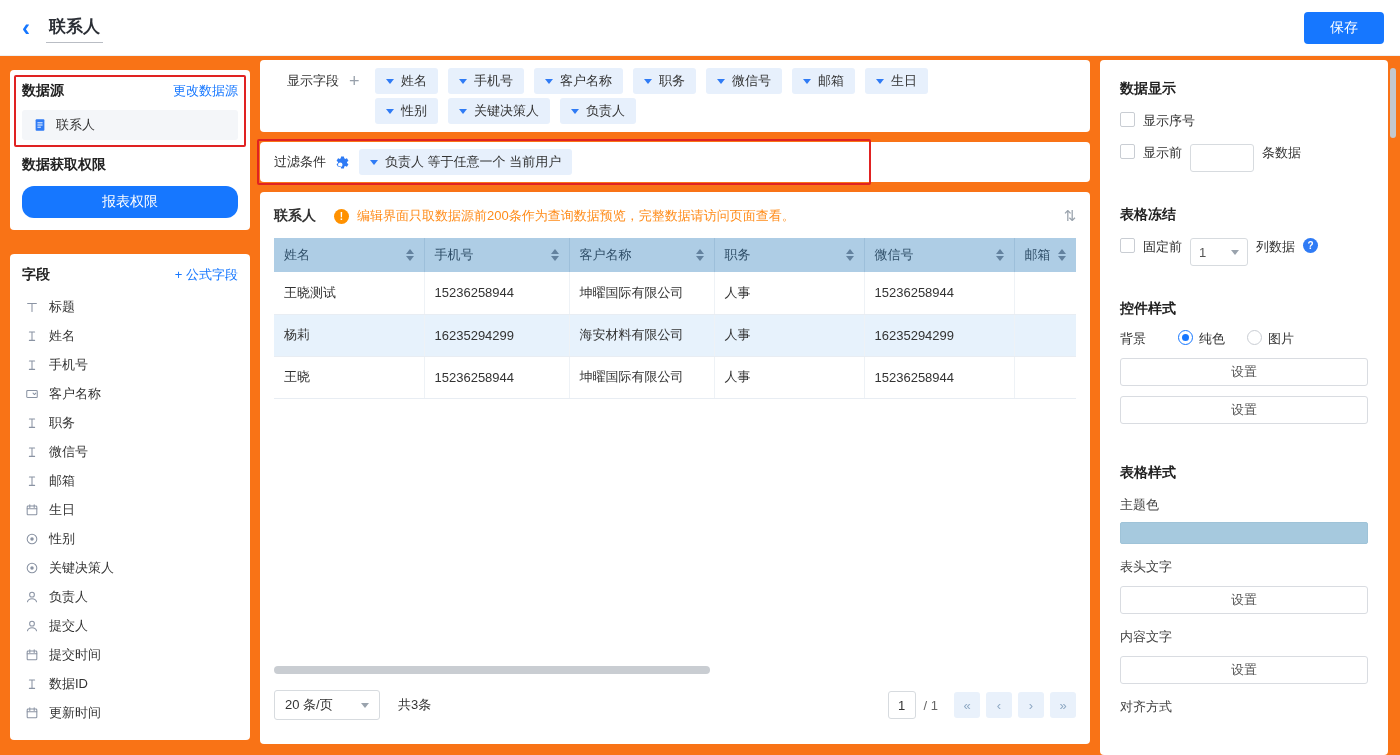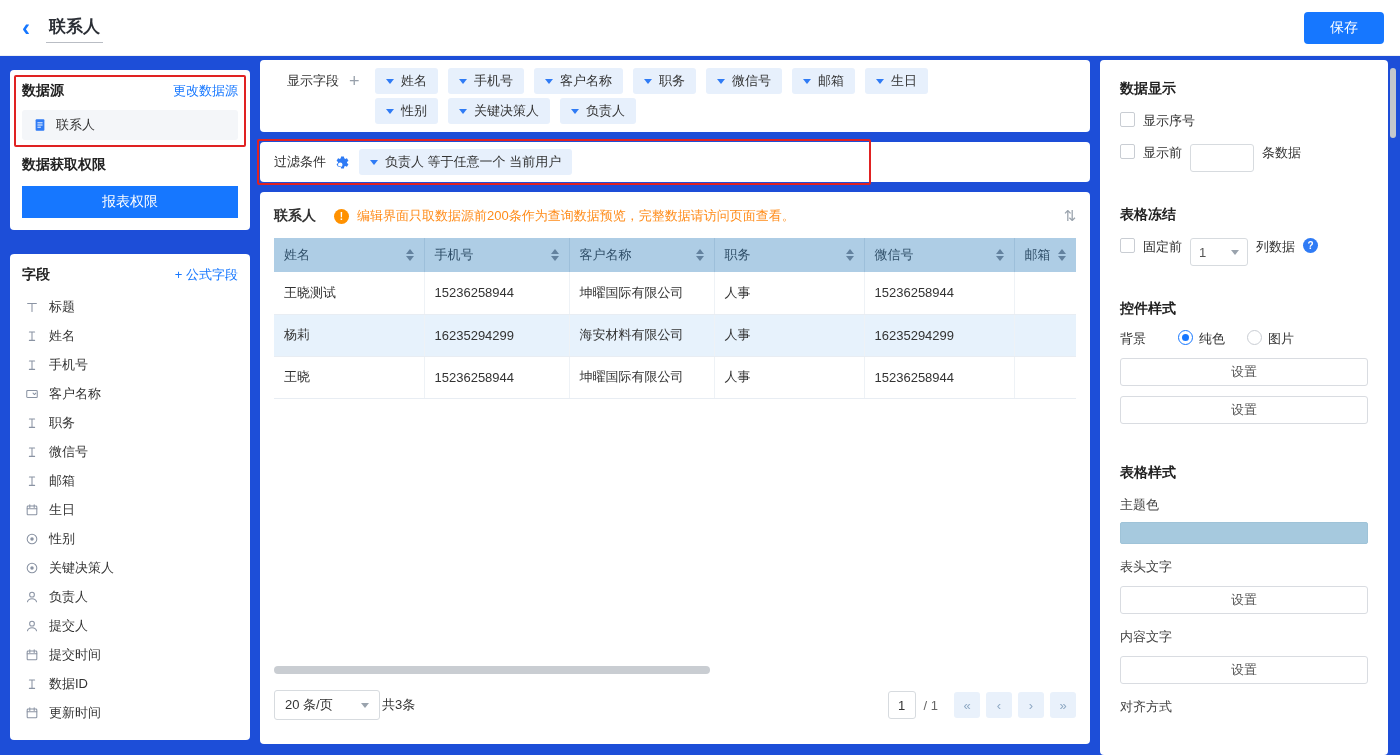--- a/index.html
+++ b/index.html
@@ -6,32 +6,32 @@
   html,body{width:1400px;height:755px}
   body{font-family:"Liberation Sans","DejaVu Sans",sans-serif;background:#fff;overflow:hidden;color:#333;font-size:13px}
 
   
   .topbar{height:56px;background:#fff;display:flex;align-items:center;padding:0 22px;position:relative;border-bottom:1px solid #eef0f3}
   .back{color:#1677ff;font-size:24px;font-weight:bold;line-height:1;margin-right:16px;cursor:pointer}
   .page-title{font-size:17px;font-weight:bold;color:#2b2f36;border-bottom:1px solid #b9bdc4;padding:2px 3px 4px}
   .save-btn{position:absolute;right:16px;top:12px;width:80px;height:32px;background:#1677ff;color:#fff;border:none;border-radius:4px;font-size:14px;cursor:pointer}
 
   
-  .content{position:relative;height:699px;background:#1d4ed8;overflow:hidden}
+  .content{position:relative;height:699px;background:#f97316;overflow:hidden}
   .card{background:#fff;border-radius:4px}
 
   
   .left{position:absolute;left:10px;top:14px;width:240px}
   .card-ds{padding:12px;margin-bottom:24px}
   .sec-row{display:flex;align-items:center;justify-content:space-between}
   .sec-title{font-size:14px;font-weight:bold;color:#222}
   .blue-link{color:#1677ff;font-size:13px;cursor:pointer;text-decoration:none}
   .ds-item{margin-top:10px;height:30px;background:#f4f6f9;border-radius:3px;display:flex;align-items:center;gap:8px;padding:0 10px;cursor:pointer}
   .perm-title{margin-top:16px}
-  .perm-btn{margin-top:12px;width:100%;height:32px;background:#1677ff;color:#fff;border:none;border-radius:0;font-size:14px;cursor:pointer}
+  .perm-btn{margin-top:12px;width:100%;height:32px;background:#1677ff;color:#fff;border:none;border-radius:12px;font-size:14px;cursor:pointer}
   .card-fields{padding:12px 12px 6px;height:486px;overflow:hidden}
   .field-list{margin-top:8px}
   .field-item{height:29px;display:flex;align-items:center;gap:9px;padding:0 2px;cursor:pointer;color:#333}
   .f-icon{width:16px;display:flex;align-items:center;justify-content:center}
 
   
   .canvas{position:absolute;left:260px;top:4px;width:830px}
   .df-card{padding:6px 27px;display:flex;margin-bottom:10px}
   .df-label-wrap{display:flex;align-items:center;gap:10px;width:88px;flex-shrink:0;height:30px}
   .plus{color:#98a0ab;font-size:18px;line-height:1;cursor:pointer}
@@ -55,21 +55,21 @@
   .sort{display:inline-flex;flex-direction:column;gap:2px}
   .s-up{width:0;height:0;border-left:4px solid transparent;border-right:4px solid transparent;border-bottom:5px solid #63829f;display:block}
   .s-down{width:0;height:0;border-left:4px solid transparent;border-right:4px solid transparent;border-top:5px solid #63829f;display:block}
   tbody td{height:42px;padding:0 10px;color:#333;border-bottom:1px solid #e8edf3;border-right:1px solid #eef2f6;background:#fff;overflow:hidden;white-space:nowrap}
   tbody td:last-child{border-right:none}
   tr.alt td{background:#e7f2fc}
   .hscroll{position:absolute;left:0;bottom:4px;width:436px;height:8px;background:#c9cdd2;border-radius:4px;cursor:pointer}
   .pager{display:flex;align-items:center;margin-top:12px;color:#333}
   .psize{display:flex;align-items:center;justify-content:space-between;width:106px;height:30px;border:1px solid #d7dbdf;border-radius:3px;padding:0 10px;cursor:pointer;background:#fff}
   .caret-down{width:0;height:0;border-left:4px solid transparent;border-right:4px solid transparent;border-top:5px solid #9aa3ad}
-  .total{margin-left:2px}
+  .total{margin-left:18px}
   .pgbox{margin-left:auto;width:28px;height:28px;border:1px solid #d7dbdf;border-radius:3px;display:flex;align-items:center;justify-content:center;background:#fff}
   .psuffix{color:#666;margin:0 10px 0 8px}
   .navbtn{width:26px;height:26px;border:none;background:#e9f1fb;border-radius:3px;color:#8fa9c4;font-size:13px;margin-left:6px;cursor:pointer;display:flex;align-items:center;justify-content:center;padding:0}
 
   
   .right{position:absolute;left:1100px;top:4px;width:288px;height:695px;background:#fff;border-radius:4px;padding:20px;overflow:hidden}
   .chk-row{display:flex;align-items:flex-start;gap:8px;color:#333;margin-top:14px;cursor:pointer}
   .checkbox{width:15px;height:15px;border:1px solid #c9cdd3;border-radius:2px;background:#fff;flex-shrink:0}
   .num-input{width:64px;height:28px;border:1px solid #d7dbdf;border-radius:3px;background:#fff;font-family:inherit}
   .mini-select{display:flex;align-items:center;justify-content:space-between;width:58px;height:28px;border:1px solid #d7dbdf;border-radius:3px;padding:0 8px;color:#555;cursor:pointer}

